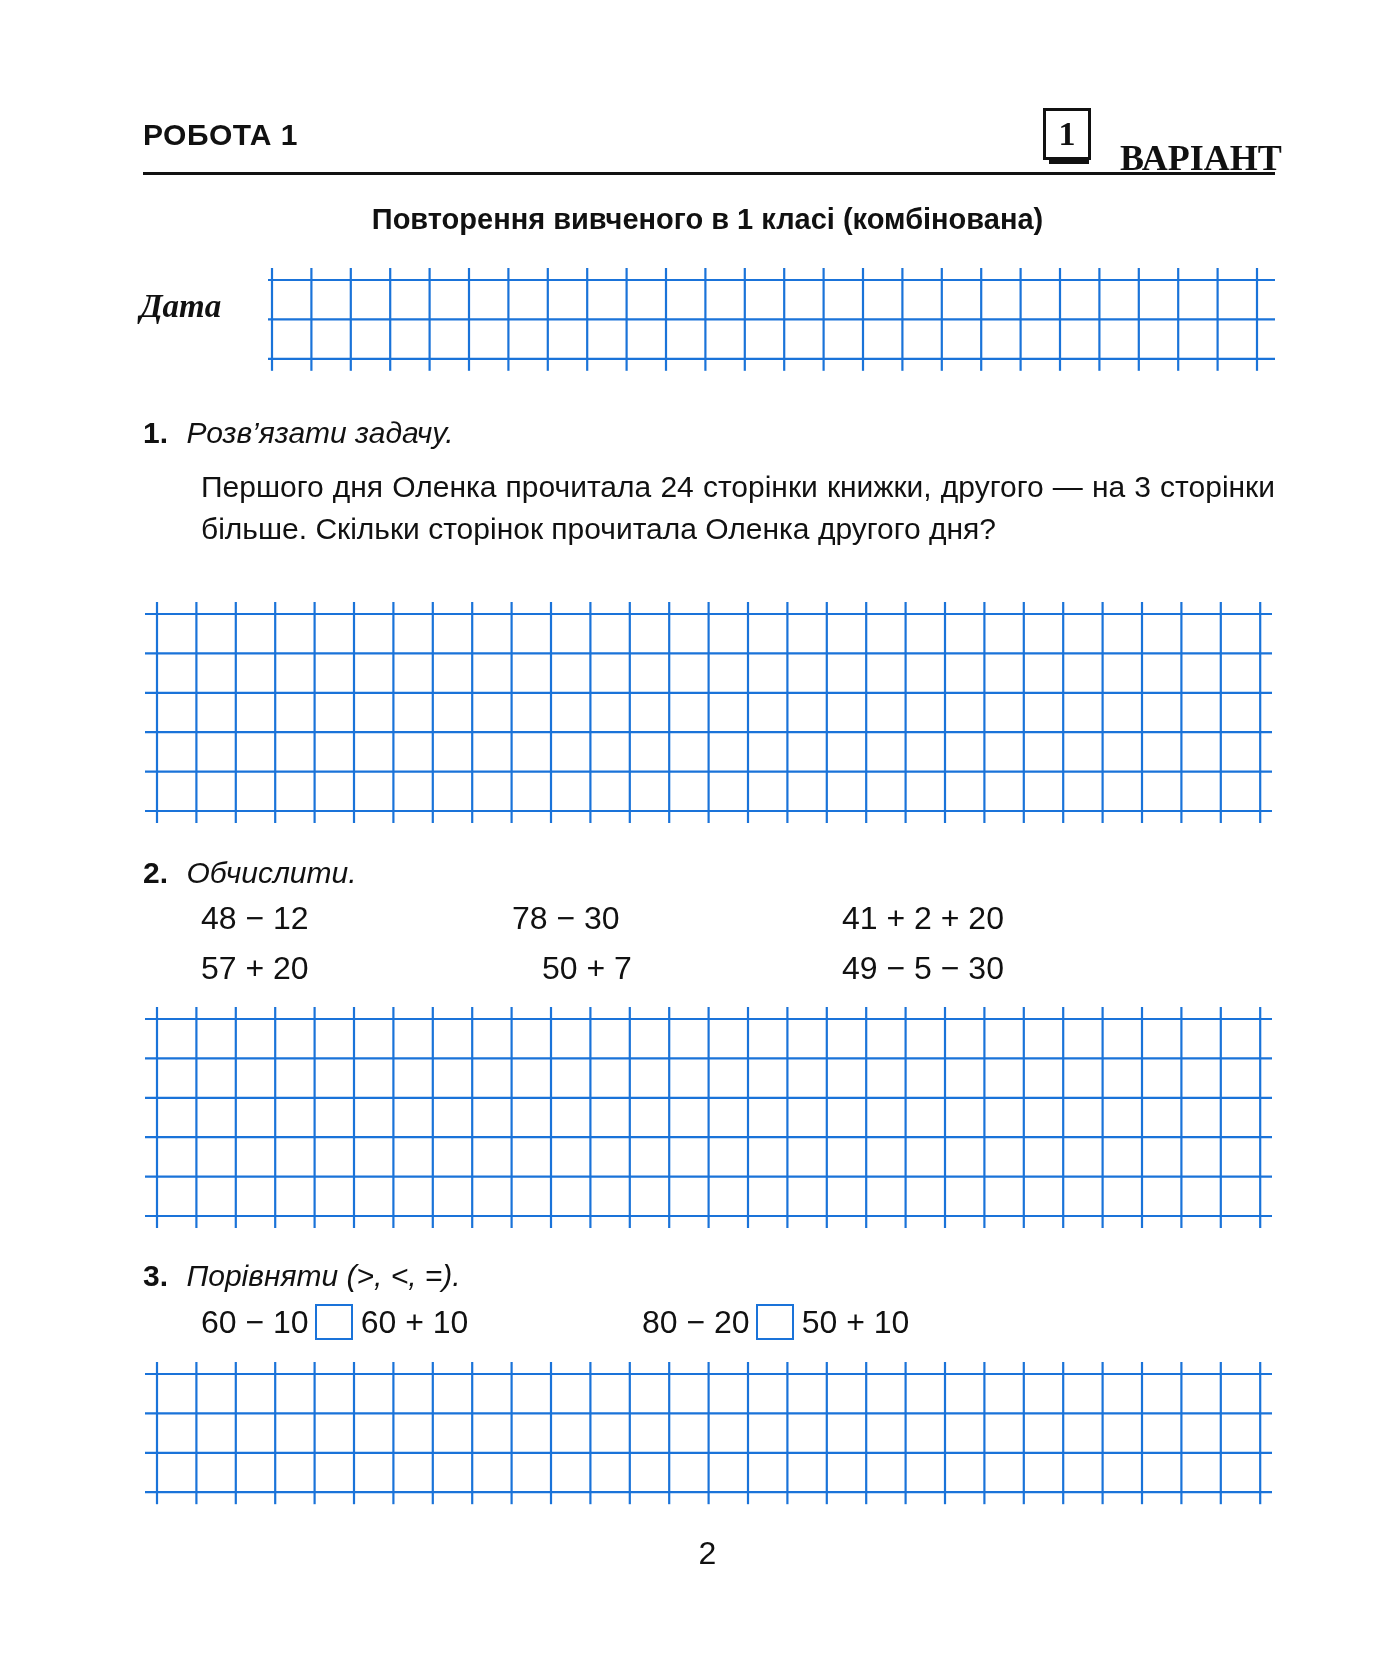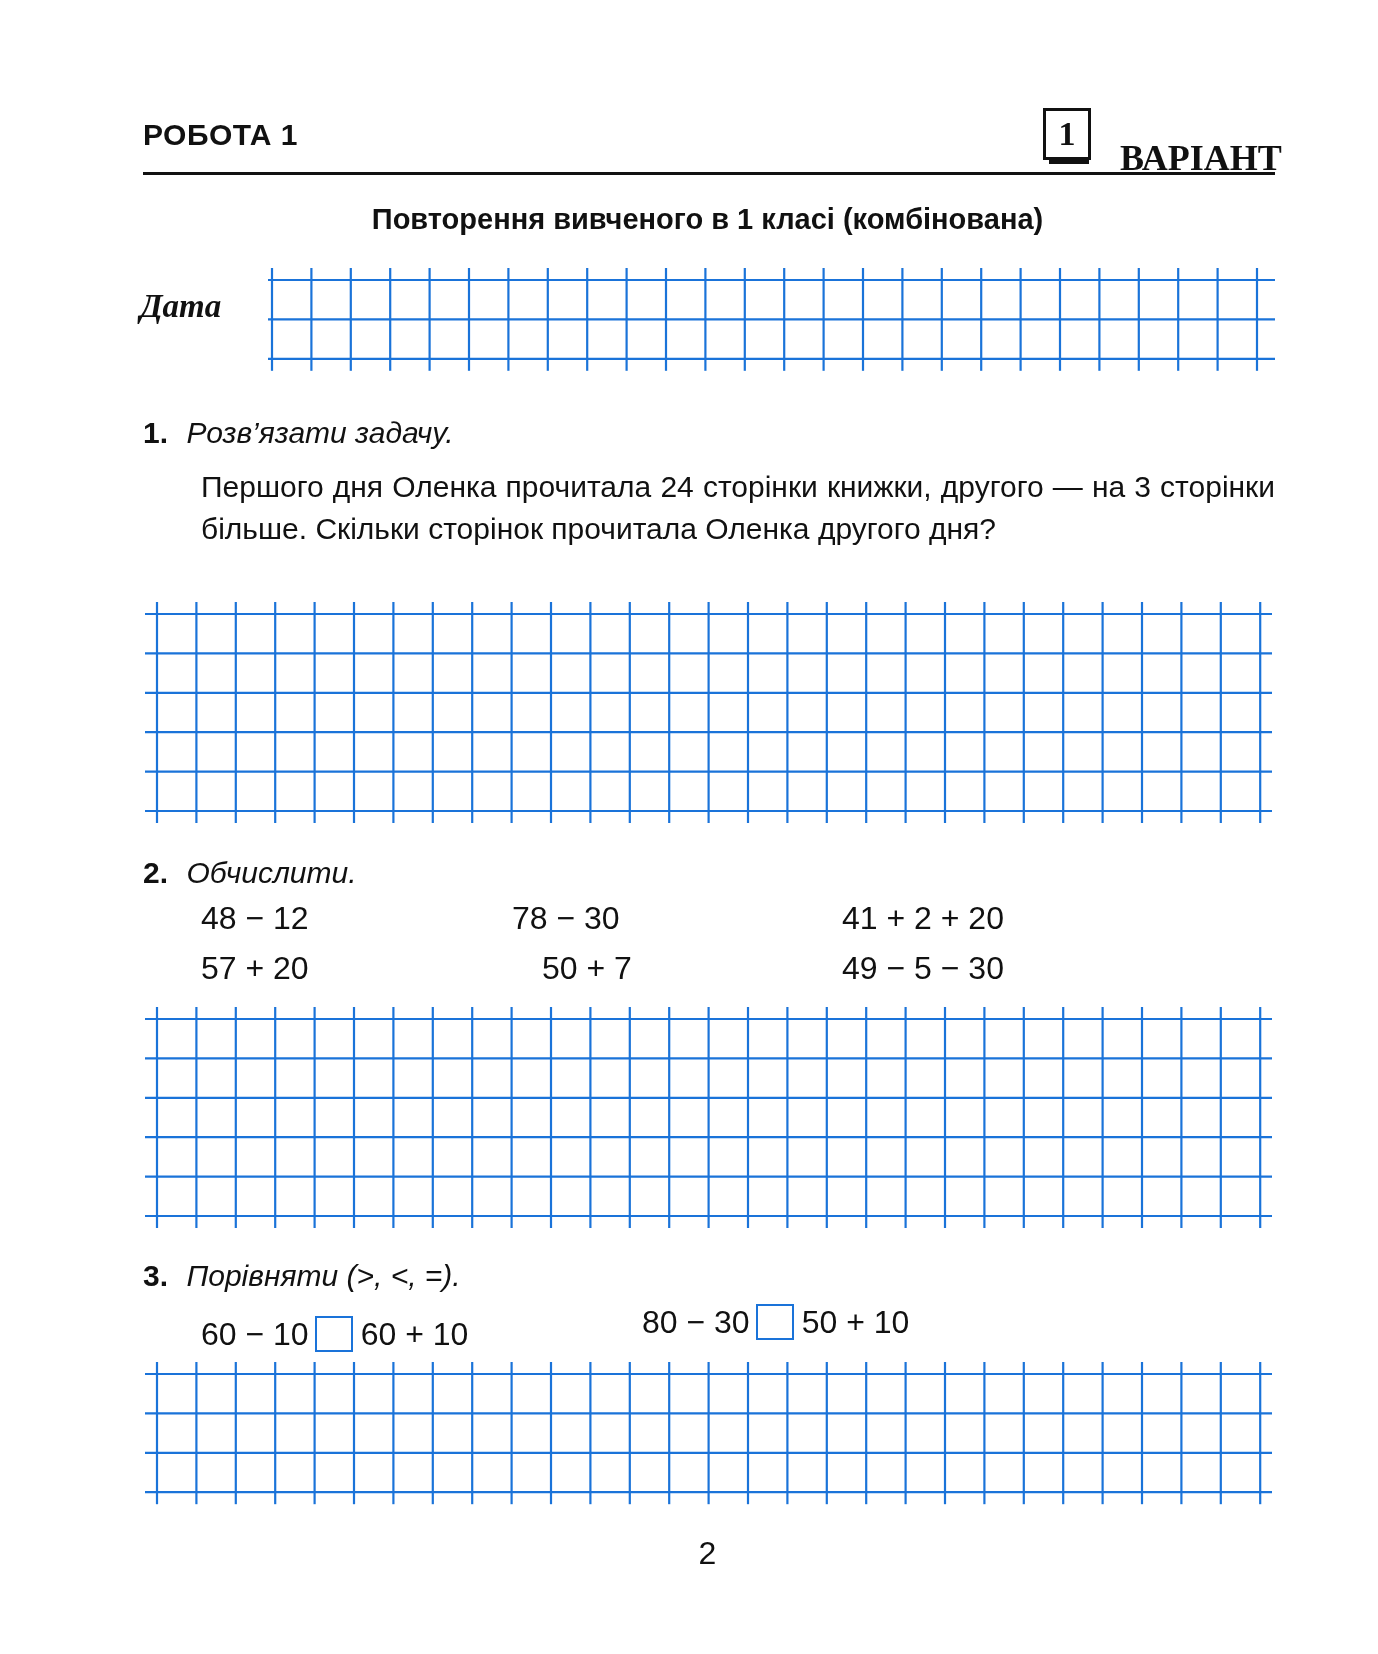--- a/index.html
+++ b/index.html
@@ -154,25 +154,25 @@
     <line x1="1141.9999999999998" x2="1141.9999999999998" y1="1007" y2="1228" stroke="#1a73d9" stroke-width="2.2"></line>
     <line x1="1181.3999999999999" x2="1181.3999999999999" y1="1007" y2="1228" stroke="#1a73d9" stroke-width="2.2"></line>
     <line x1="1220.8" x2="1220.8" y1="1007" y2="1228" stroke="#1a73d9" stroke-width="2.2"></line>
     <line x1="1260.2" x2="1260.2" y1="1007" y2="1228" stroke="#1a73d9" stroke-width="2.2"></line>
   </svg>
 
 <div class="abs" style="left:143px; top:1259px;">
   <span class="task-num">3.</span>
   <span class="task-text" style="margin-left:14px;">Порівняти (&gt;, &lt;, =).</span>
 </div>
-<div class="abs expr" style="left:201px; top:1304px;margin-top:12px;">
+<div class="abs expr" style="left:201px; top:1304px;">
   <span>60 − 10</span><span class="cmp-box"></span><span>60 + 10</span>
 </div>
 <div class="abs expr" style="left:642px; top:1304px;">
-  <span>80 − 30</span><span class="cmp-box"></span><span>50 + 10</span>
+  <span>80 − 20</span><span class="cmp-box"></span><span>50 + 10</span>
 </div>
 <svg class="grid" width="1378" height="1654">
     <line x1="145" x2="1272" y1="1374" y2="1374" stroke="#1a73d9" stroke-width="2.2"></line>
     <line x1="145" x2="1272" y1="1413.4" y2="1413.4" stroke="#1a73d9" stroke-width="2.2"></line>
     <line x1="145" x2="1272" y1="1452.8" y2="1452.8" stroke="#1a73d9" stroke-width="2.2"></line>
     <line x1="145" x2="1272" y1="1492.2" y2="1492.2" stroke="#1a73d9" stroke-width="2.2"></line>
     <line x1="157" x2="157" y1="1362" y2="1504.2" stroke="#1a73d9" stroke-width="2.2"></line>
     <line x1="196.4" x2="196.4" y1="1362" y2="1504.2" stroke="#1a73d9" stroke-width="2.2"></line>
     <line x1="235.8" x2="235.8" y1="1362" y2="1504.2" stroke="#1a73d9" stroke-width="2.2"></line>
     <line x1="275.2" x2="275.2" y1="1362" y2="1504.2" stroke="#1a73d9" stroke-width="2.2"></line>

